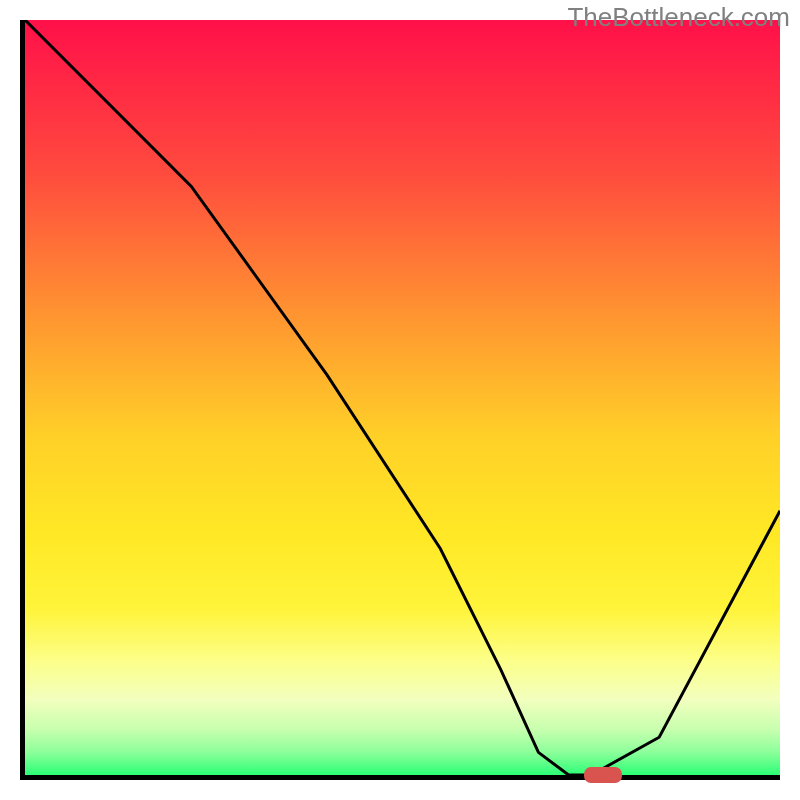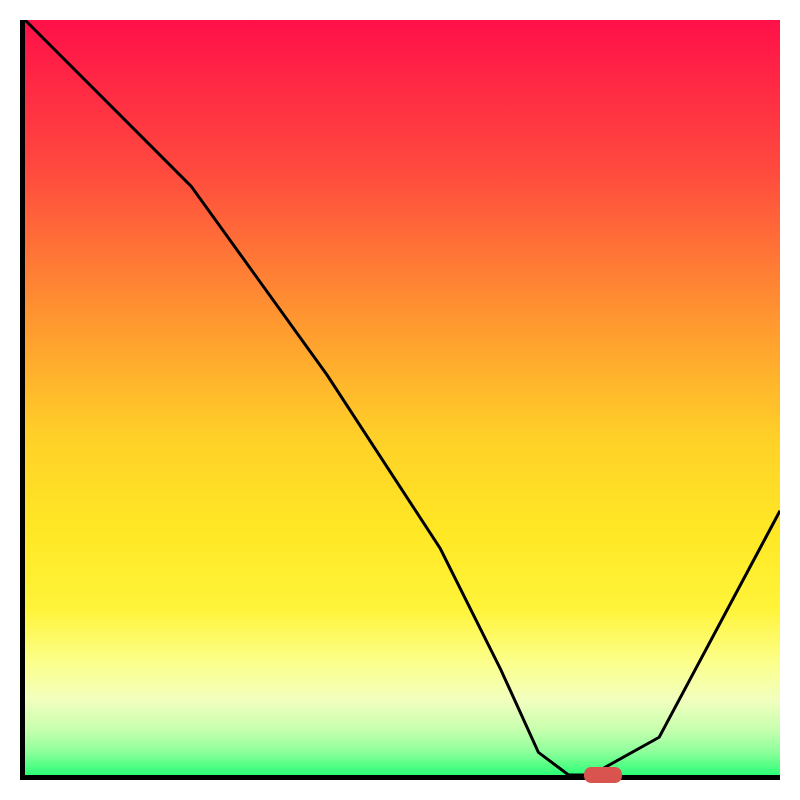--- a/index.html
+++ b/index.html
@@ -47,20 +47,21 @@
     position: absolute;
     background: #d9534f;
     border-radius: 7px;
     z-index: 3;
   }
 </style>
 </head>
 <body>
 <div class="wrap">
 
+  <div class="watermark">TheBottleneck.com</div>
 
   <div class="plot">
     <svg class="curve" viewBox="0 0 760 760" preserveAspectRatio="none">
       <path id="curvePath" d="M0.0 0.0 L76.0 76.0 L167.2 167.2 L304.0 357.2 L418.0 532.0 L478.8 653.6 L516.8 737.2 L547.2 760.0 L570.0 760.0 L638.4 722.0 L760.0 494.0 " fill="none" stroke="#000" stroke-width="3"></path>
     </svg>
     <div class="marker" id="marker" style="left: 558.6px; width: 38px; height: 15.2px; bottom: -7.6px;"></div>
   </div>
 
 </div>
 

